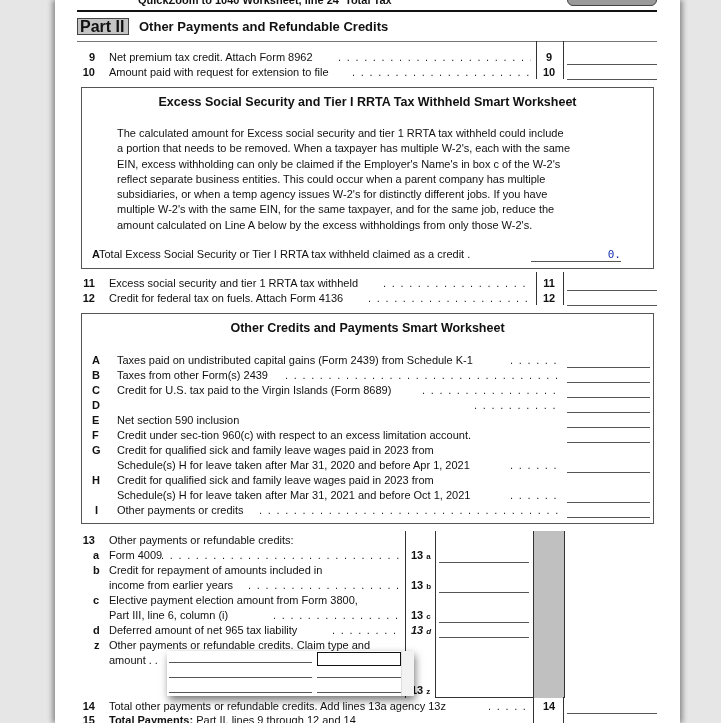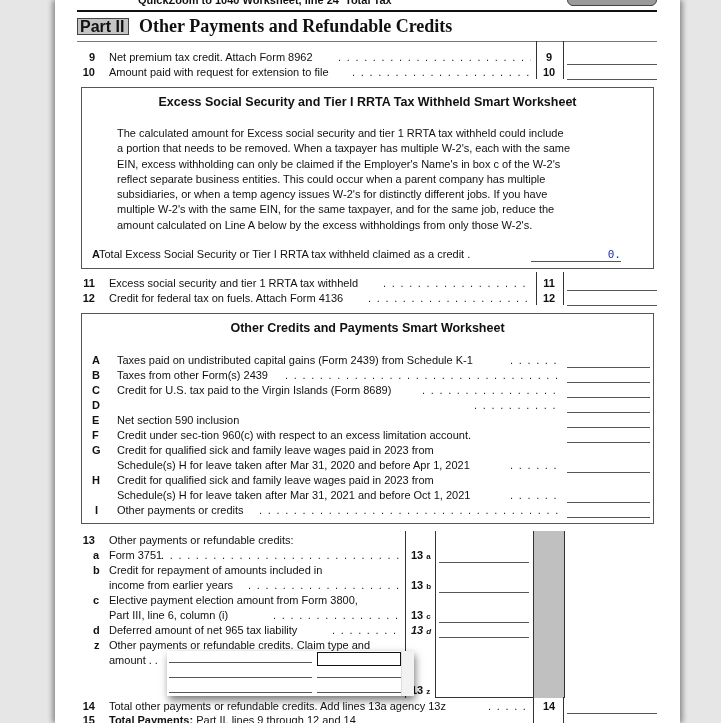--- a/index.html
+++ b/index.html
@@ -28,21 +28,21 @@
 <div class="page">
 
   <div class="topbar-text" style="left:83px;">QuickZoom to 1040 Worksheet, line 24</div>
   <div class="topbar-text" style="left:290px;">Total Tax</div>
   <div class="qz-btn"></div>
   <div class="hline" style="left:22px; top:10px; width:580px; border-top:2px solid #111;"></div>
 
   <div class="abs" style="left:22px; top:18px; width:50px; height:15px; background:#c4c4c4; border:1px solid #444;">
     <span class="t b" style="left:2px; top:1px; font-size:16px;">Part II</span>
   </div>
-  <div class="t b" style="left:84px; top:20px; font-size:18px;font-family:Liberation Serif, serif;">Other Payments and Refundable Credits</div>
+  <div class="t b" style="left:84px; top:20px; font-size:13px;">Other Payments and Refundable Credits</div>
   <div class="hline" style="left:22px; top:41px; width:580px; border-top:1px solid #777;"></div>
 
   <div class="vline" style="left:481px; top:41px; height:38px;"></div>
   <div class="vline" style="left:508px; top:41px; height:38px;"></div>
 
   <div class="t b" style="left:30px; top:51px; width:10px; text-align:right;">9</div>
   <div class="t" style="left:54px; top:51px;">Net premium tax credit. Attach Form 8962</div>
   <div class="dots" style="left:283px; top:51px; width:193px;">. . . . . . . . . . . . . . . . . . . . . . . . . . . . . . .</div>
   <div class="t b" style="left:484px; top:51px; width:20px; text-align:center;">9</div>
   <div class="field" style="left:512px; top:52px; width:90px;"></div>
@@ -133,21 +133,21 @@
   </div>
 
   <div class="vline" style="left:350px; top:531px; height:167px;"></div>
   <div class="vline" style="left:380px; top:531px; height:167px;"></div>
   <div class="abs" style="left:478px; top:531px; width:30px; height:167px; background:#c0c0c0; border-left:1px solid #333; border-right:1px solid #333;"></div>
 
   <div class="t b" style="left:22px; top:534px; width:18px; text-align:right;">13</div>
   <div class="t" style="left:54px; top:534px;">Other payments or refundable credits:</div>
 
   <div class="t b" style="left:38px; top:549px;">a</div>
-  <div class="t" style="left:54px; top:549px;">Form 3751</div>
+  <div class="t" style="left:54px; top:549px;">Form 4009</div>
   <div class="dots" style="left:106px; top:549px; width:238px;">. . . . . . . . . . . . . . . . . . . . . . . . . . . . . . . . . . . . . . . .</div>
   <div class="t b" style="left:356px; top:549px;"><span>13</span> <span class="sub">a</span></div>
   <div class="field" style="left:384px; top:550px; width:90px;"></div>
 
   <div class="t b" style="left:38px; top:564px;">b</div>
   <div class="t" style="left:54px; top:564px;">Credit for repayment of amounts included in</div>
   <div class="t" style="left:54px; top:579px;">income from earlier years</div>
   <div class="dots" style="left:193px; top:579px; width:151px;">. . . . . . . . . . . . . . . . . . . . . . . . . .</div>
   <div class="t b" style="left:356px; top:579px;"><span>13</span> <span class="sub">b</span></div>
   <div class="field" style="left:384px; top:580px; width:90px;"></div>

